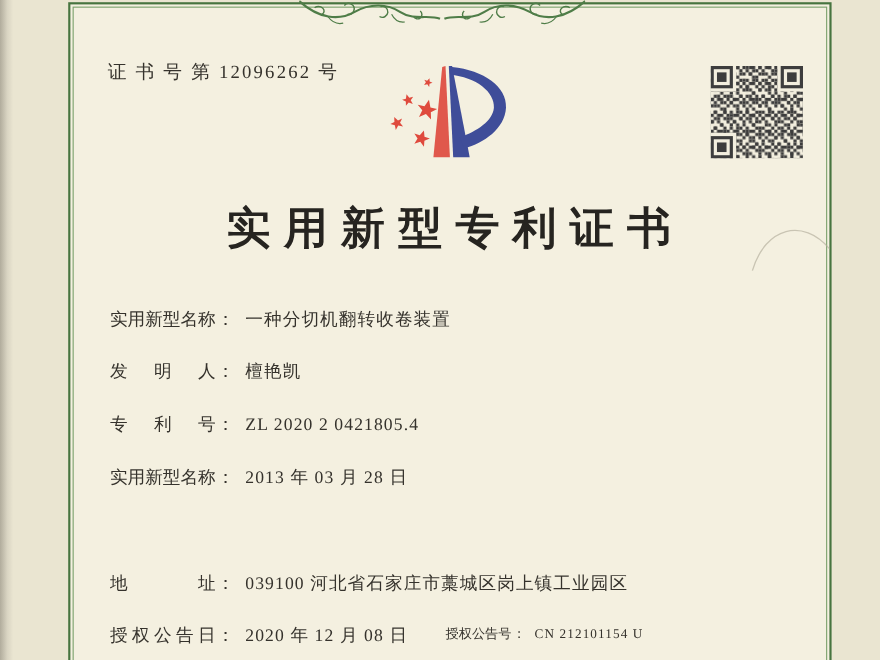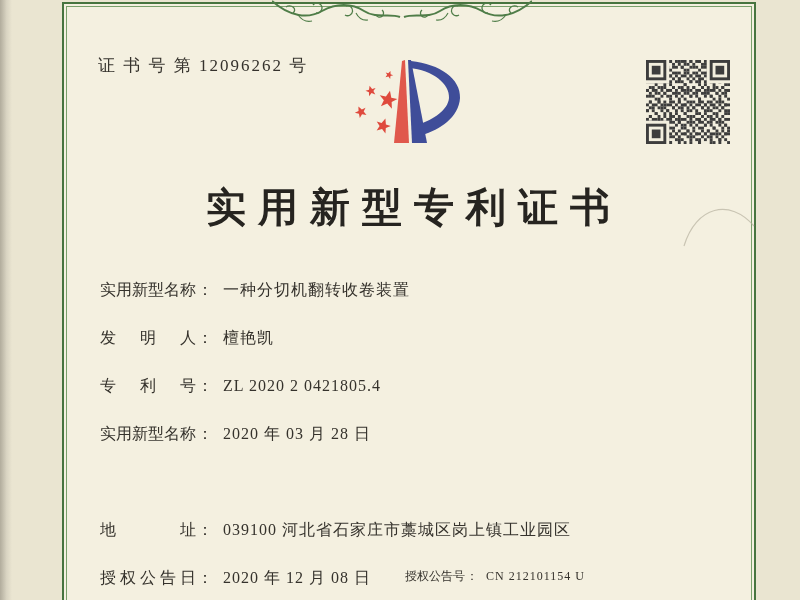--- a/index.html
+++ b/index.html
@@ -149,21 +149,21 @@
   <div class="row r2">
     <span class="lbl">发明人</span><span class="colon">：</span><span class="val">檀艳凯</span>
   </div>
   <div class="row r1">
     <span class="lbl">实用新型名称</span><span class="colon">：</span><span class="val">一种分切机翻转收卷装置</span>
   </div>
   <div class="row r3">
     <span class="lbl">专利号</span><span class="colon">：</span><span class="val">ZL 2020 2 0421805.4</span>
   </div>
   <div class="row r4">
-    <span class="lbl">实用新型名称</span><span class="colon">：</span><span class="val">2020 年 03 月 28 日</span>
+    <span class="lbl">实用新型名称</span><span class="colon">：</span><span class="val">2013 年 03 月 28 日</span>
   </div>
   <div class="row r6">
     <span class="lbl">地址</span><span class="colon">：</span><span class="val">039100 河北省石家庄市藁城区岗上镇工业园区</span>
   </div>
   <div class="row r7">
     <span class="lbl">授权公告日</span><span class="colon">：</span><span class="val">2020 年 12 月 08 日</span>
   </div>
 
   <div class="grant">
     <span>授权公告号</span><span class="colon">：</span><span class="val">CN 212101154 U</span>

